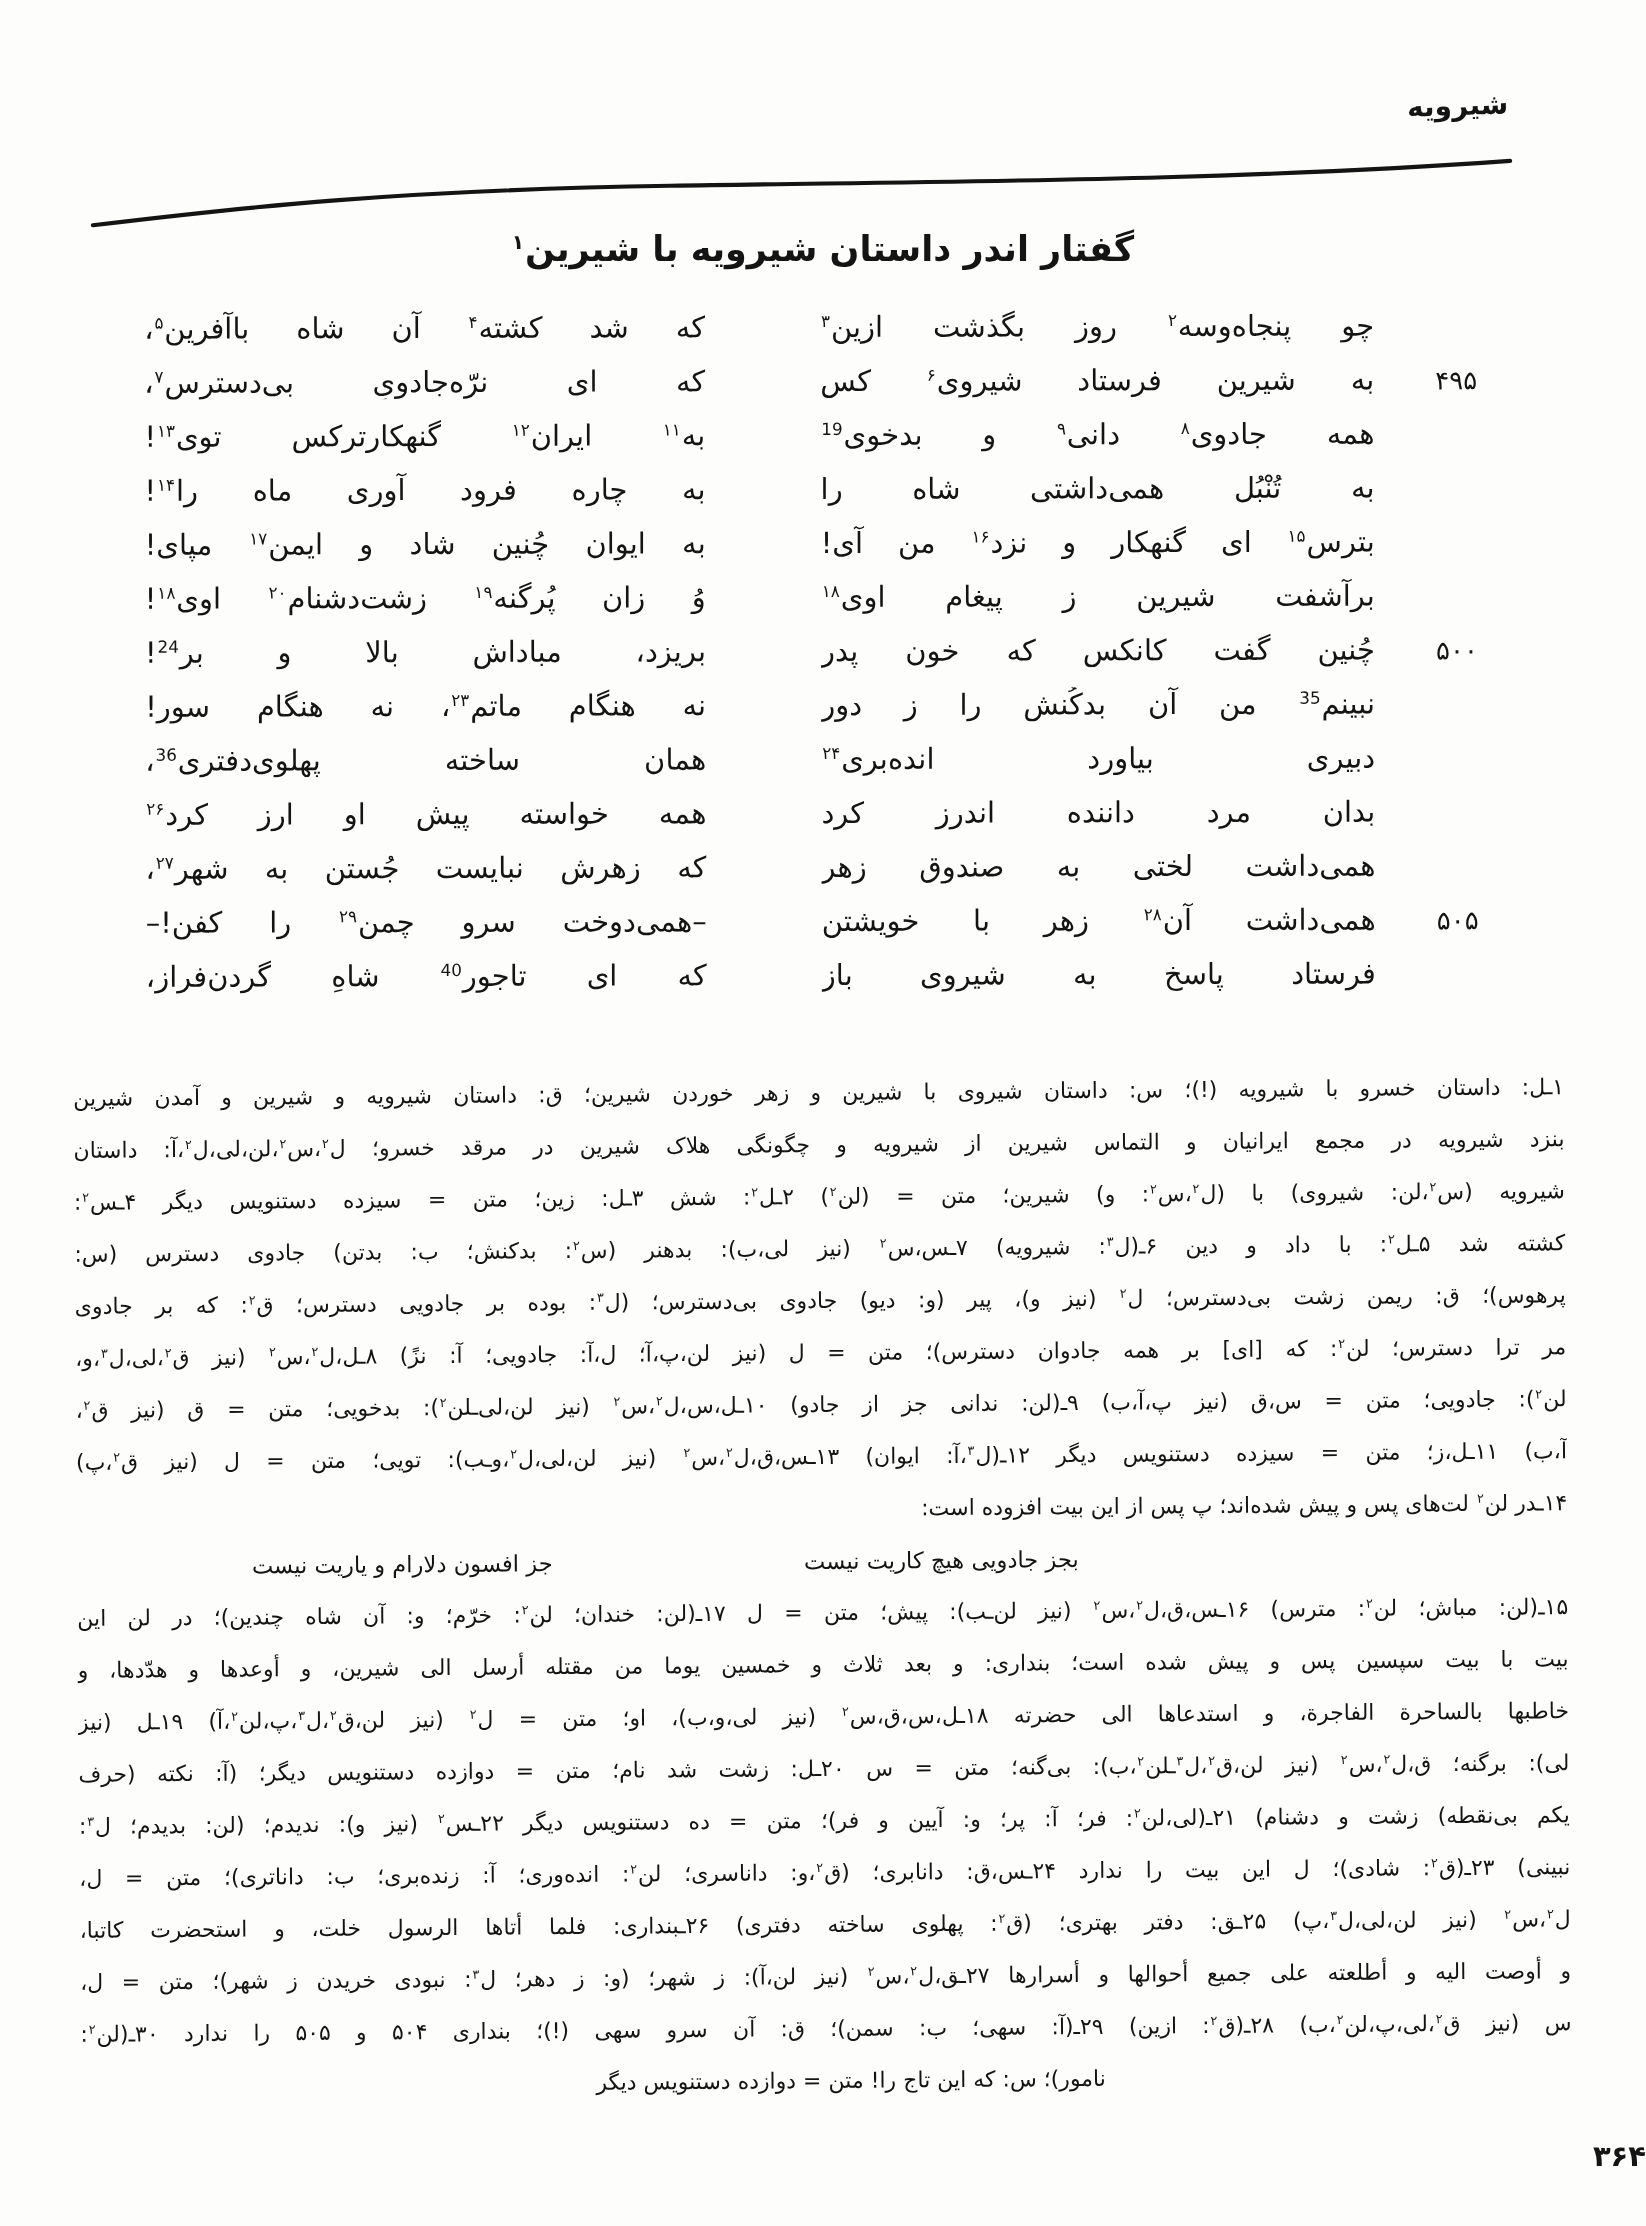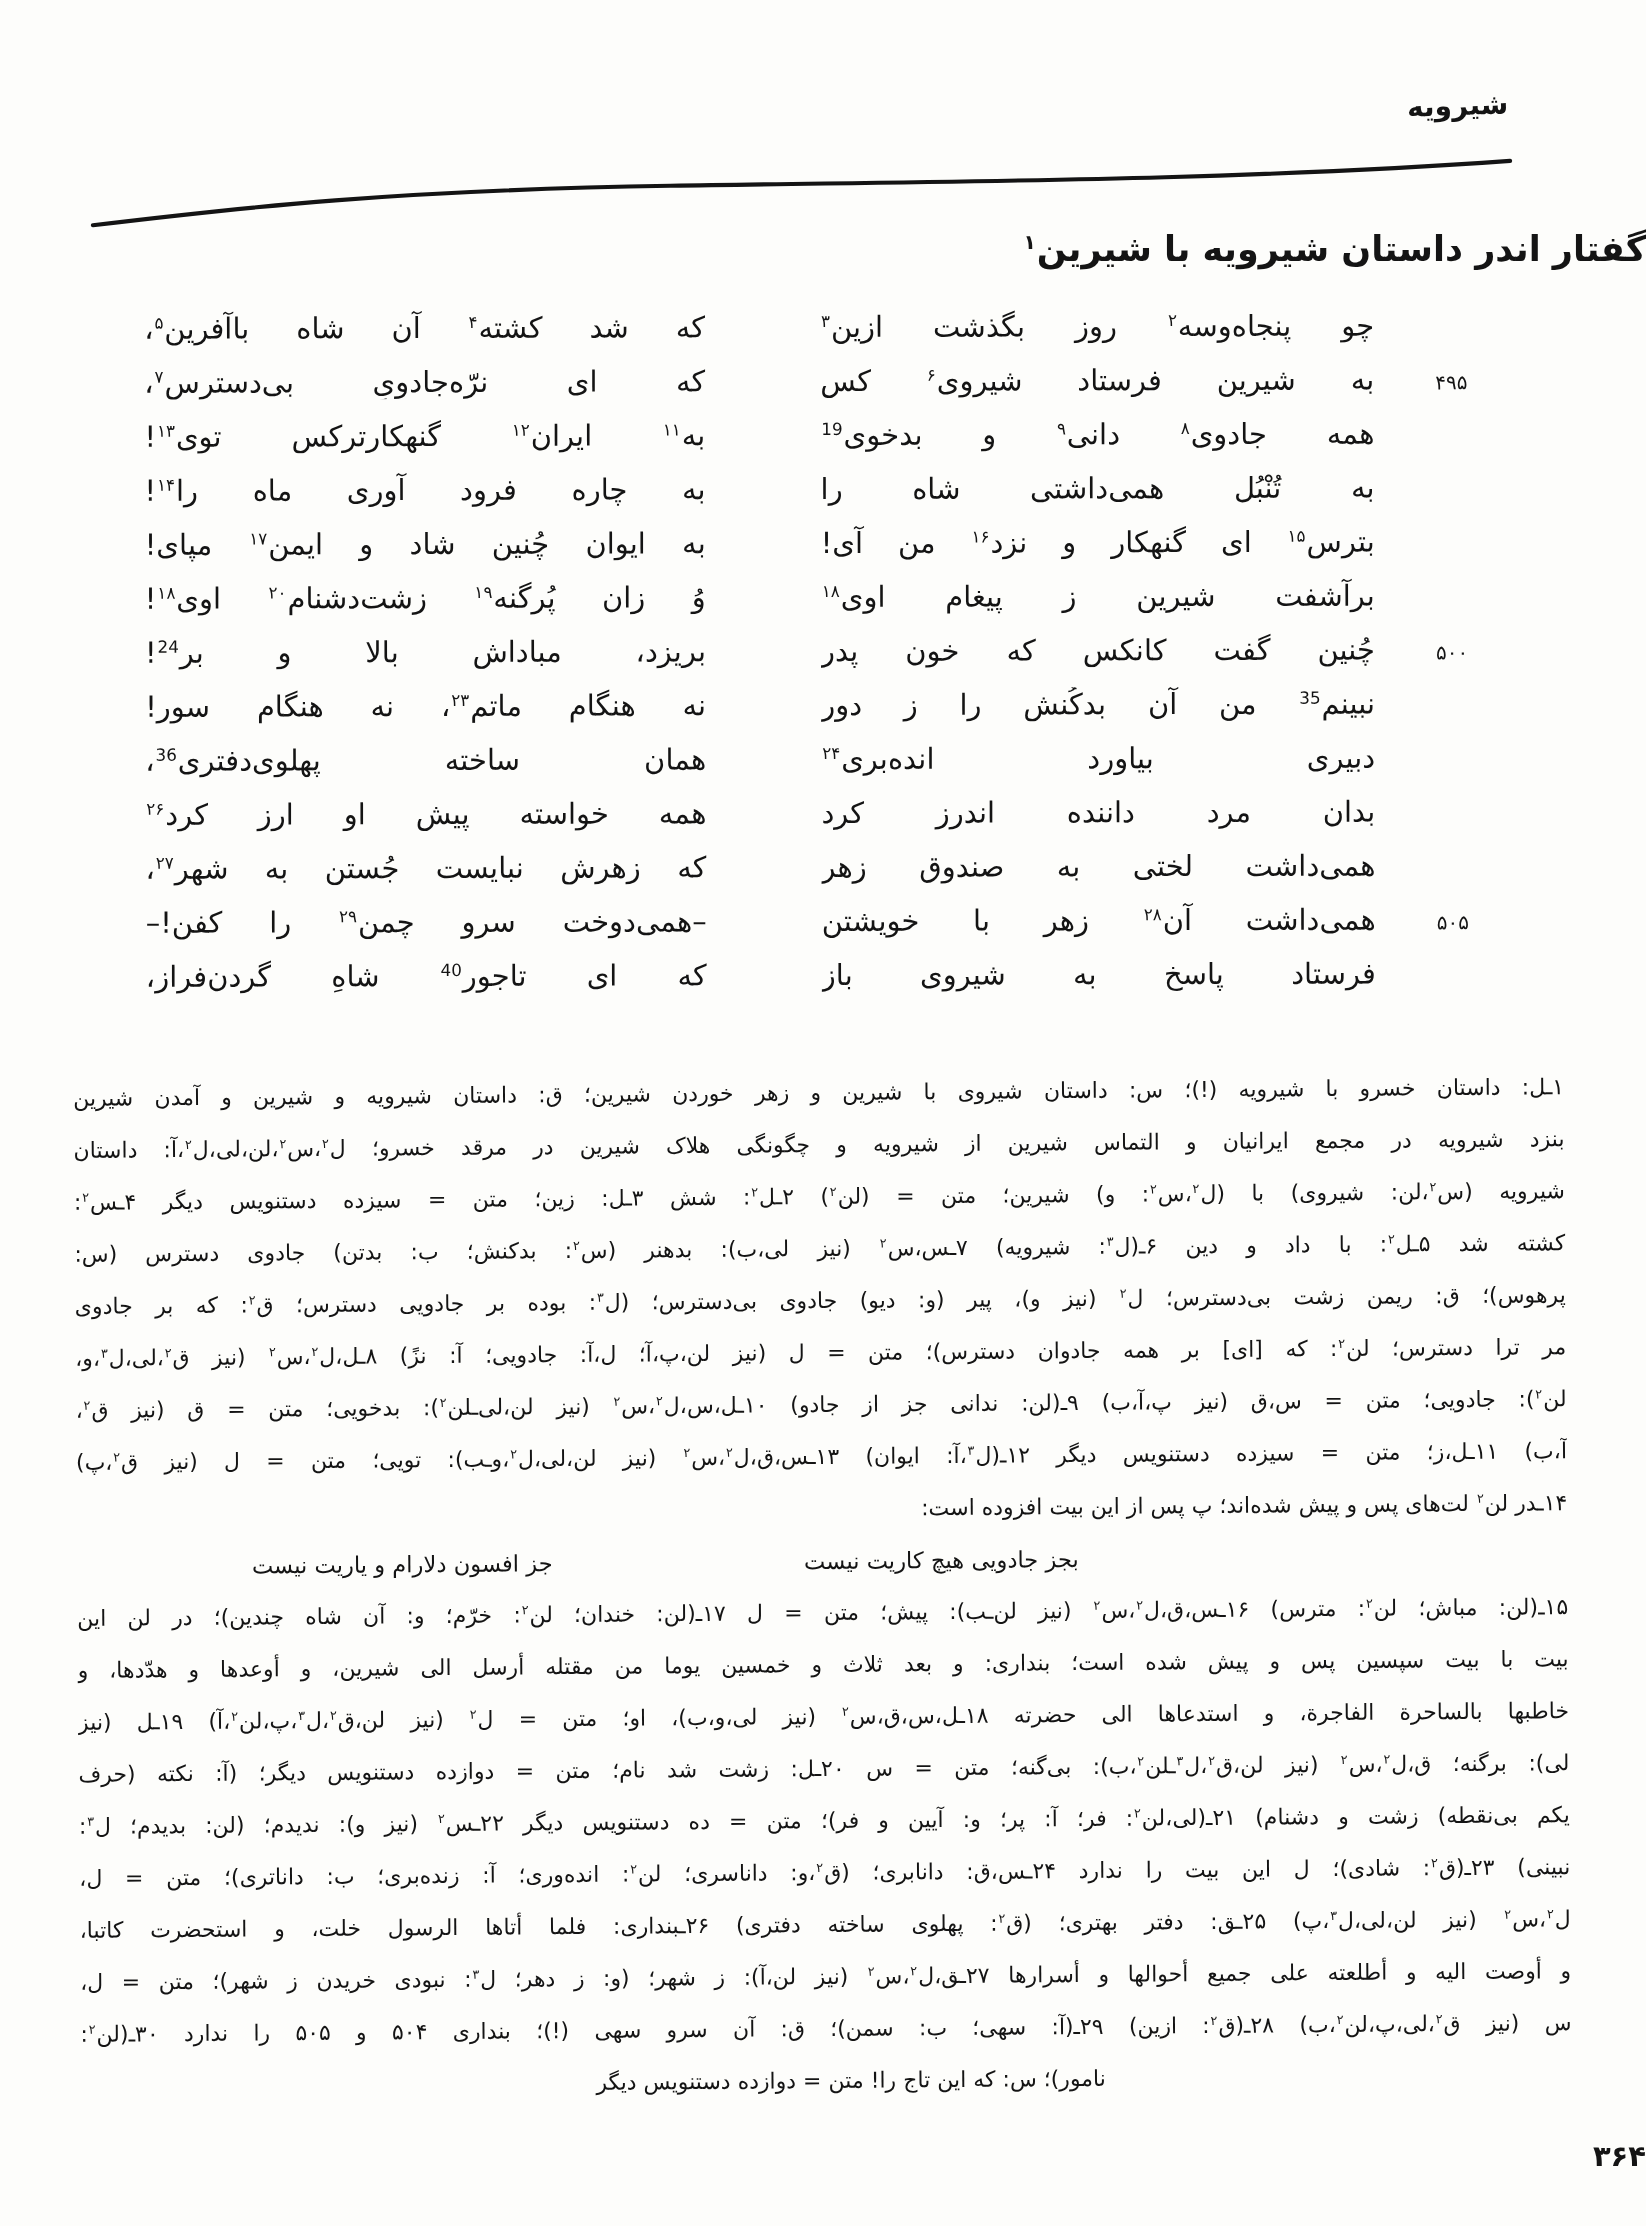--- a/index.html
+++ b/index.html
@@ -13,29 +13,29 @@
   sup { font-size:0.58em; line-height:0; vertical-align:0.6em; margin:0 0.9px; }
 
   .running-head {
     position:absolute; top:89px; right:138px;
     font-size:28px; font-weight:bold; transform:rotate(-2deg);
   }
   .header-rule { position:absolute; top:137px; left:81px; width:1443px; height:103px; }
 
   .page-title {
     position:absolute; top:229px; left:0; right:0;
-    text-align:right; font-size:35px; font-weight:bold;
+    text-align:center; font-size:35px; font-weight:bold;
   }
 
   .poem {
     position:absolute; top:310px; right:142px; width:1366px;
     font-size:29px; transform:rotate(-0.15deg);
   }
   .verse-row { display:flex; align-items:baseline; height:54px; }
-  .verse-num { width:129px; font-size:20px; text-align:left; padding-left:61px; }
+  .verse-num { width:129px; font-size:26px; text-align:left; padding-left:61px; }
   .hemi { text-align:justify; text-align-last:justify; overflow:hidden; white-space:nowrap; }
   .hemi.r { width:554px; }
   .col-gap { width:115px; flex:none; }
   .hemi.l { width:561px; }
 
   .footnotes {
     position:absolute; top:1067px; right:78px; width:1491px;
     font-size:22px; line-height:52px; transform:rotate(-0.45deg);
   }
   .fn-line { text-align:justify; text-align-last:justify; white-space:nowrap; overflow:hidden; }

